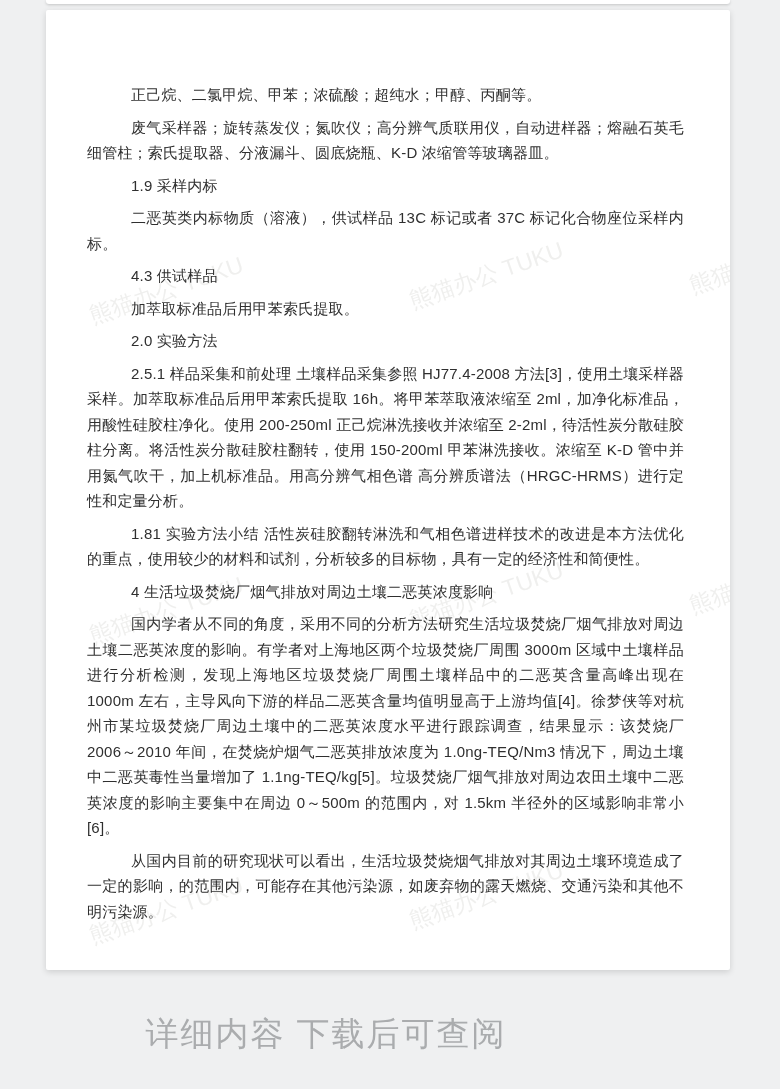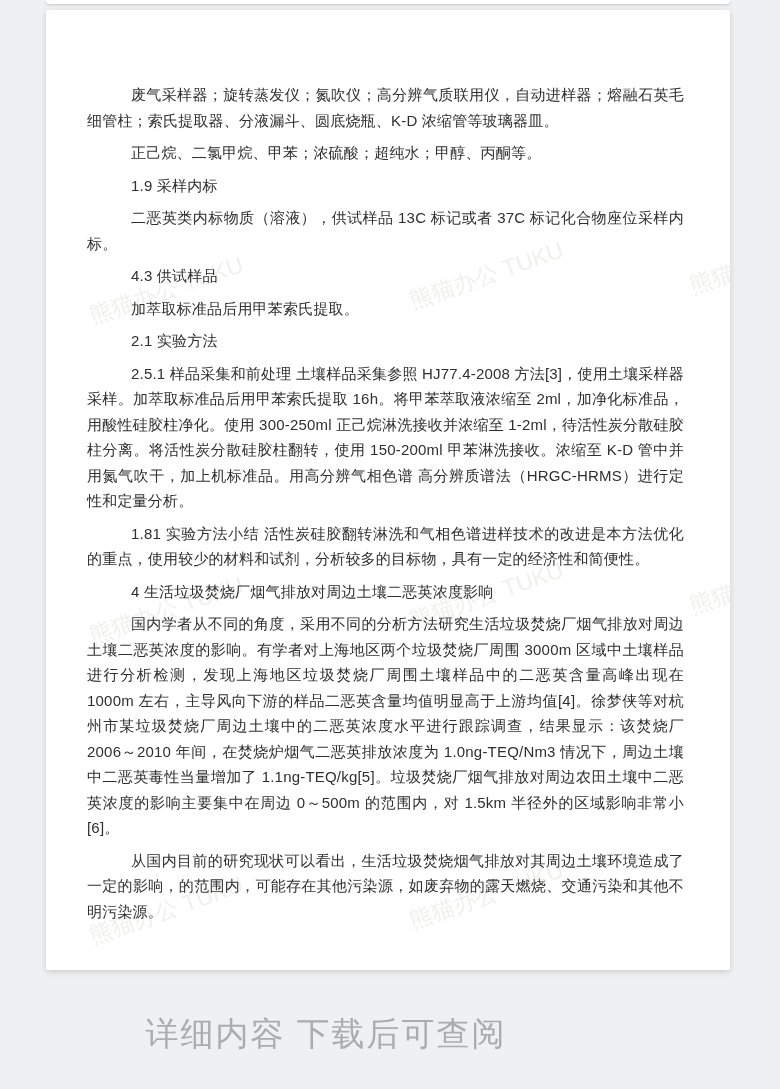--- a/index.html
+++ b/index.html
@@ -51,28 +51,28 @@
   <span class="watermark" style="left:40px;top:265px">熊猫办公 TUKU</span>
   <span class="watermark" style="left:360px;top:250px">熊猫办公 TUKU</span>
   <span class="watermark" style="left:640px;top:235px">熊猫办公 TUKU</span>
   <span class="watermark" style="left:40px;top:585px">熊猫办公 TUKU</span>
   <span class="watermark" style="left:360px;top:570px">熊猫办公 TUKU</span>
   <span class="watermark" style="left:640px;top:555px">熊猫办公 TUKU</span>
   <span class="watermark" style="left:40px;top:885px">熊猫办公 TUKU</span>
   <span class="watermark" style="left:360px;top:870px">熊猫办公 TUKU</span>
 
   <div class="content">
+    <p>正己烷、二氯甲烷、甲苯；浓硫酸；超纯水；甲醇、丙酮等。</p>
     <p>废气采样器；旋转蒸发仪；氮吹仪；高分辨气质联用仪，自动进样器；熔融石英毛细管柱；索氏提取器、分液漏斗、圆底烧瓶、K-D 浓缩管等玻璃器皿。</p>
-    <p>正己烷、二氯甲烷、甲苯；浓硫酸；超纯水；甲醇、丙酮等。</p>
     <p>1.9 采样内标</p>
     <p>二恶英类内标物质（溶液），供试样品 13C 标记或者 37C 标记化合物座位采样内标。</p>
     <p>4.3 供试样品</p>
     <p>加萃取标准品后用甲苯索氏提取。</p>
-    <p>2.1 实验方法</p>
-    <p>2.5.1 样品采集和前处理 土壤样品采集参照 HJ77.4-2008 方法[3]，使用土壤采样器采样。加萃取标准品后用甲苯索氏提取 16h。将甲苯萃取液浓缩至 2ml，加净化标准品，用酸性硅胶柱净化。使用 300-250ml 正己烷淋洗接收并浓缩至 1-2ml，待活性炭分散硅胶柱分离。将活性炭分散硅胶柱翻转，使用 150-200ml 甲苯淋洗接收。浓缩至 K-D 管中并用氮气吹干，加上机标准品。用高分辨气相色谱 高分辨质谱法（HRGC-HRMS）进行定性和定量分析。</p>
+    <p>2.0 实验方法</p>
+    <p>2.5.1 样品采集和前处理 土壤样品采集参照 HJ77.4-2008 方法[3]，使用土壤采样器采样。加萃取标准品后用甲苯索氏提取 16h。将甲苯萃取液浓缩至 2ml，加净化标准品，用酸性硅胶柱净化。使用 200-250ml 正己烷淋洗接收并浓缩至 2-2ml，待活性炭分散硅胶柱分离。将活性炭分散硅胶柱翻转，使用 150-200ml 甲苯淋洗接收。浓缩至 K-D 管中并用氮气吹干，加上机标准品。用高分辨气相色谱 高分辨质谱法（HRGC-HRMS）进行定性和定量分析。</p>
     <p>1.81 实验方法小结 活性炭硅胶翻转淋洗和气相色谱进样技术的改进是本方法优化的重点，使用较少的材料和试剂，分析较多的目标物，具有一定的经济性和简便性。</p>
     <p>4 生活垃圾焚烧厂烟气排放对周边土壤二恶英浓度影响</p>
     <p>国内学者从不同的角度，采用不同的分析方法研究生活垃圾焚烧厂烟气排放对周边土壤二恶英浓度的影响。有学者对上海地区两个垃圾焚烧厂周围 3000m 区域中土壤样品进行分析检测，发现上海地区垃圾焚烧厂周围土壤样品中的二恶英含量高峰出现在 1000m 左右，主导风向下游的样品二恶英含量均值明显高于上游均值[4]。徐梦侠等对杭州市某垃圾焚烧厂周边土壤中的二恶英浓度水平进行跟踪调查，结果显示：该焚烧厂 2006～2010 年间，在焚烧炉烟气二恶英排放浓度为 1.0ng-TEQ/Nm3 情况下，周边土壤中二恶英毒性当量增加了 1.1ng-TEQ/kg[5]。垃圾焚烧厂烟气排放对周边农田土壤中二恶英浓度的影响主要集中在周边 0～500m 的范围内，对 1.5km 半径外的区域影响非常小[6]。</p>
     <p>从国内目前的研究现状可以看出，生活垃圾焚烧烟气排放对其周边土壤环境造成了一定的影响，的范围内，可能存在其他污染源，如废弃物的露天燃烧、交通污染和其他不明污染源。</p>
   </div>
 </div>
 
 <div class="footer">详细内容 下载后可查阅</div>
 
 </body></html>

